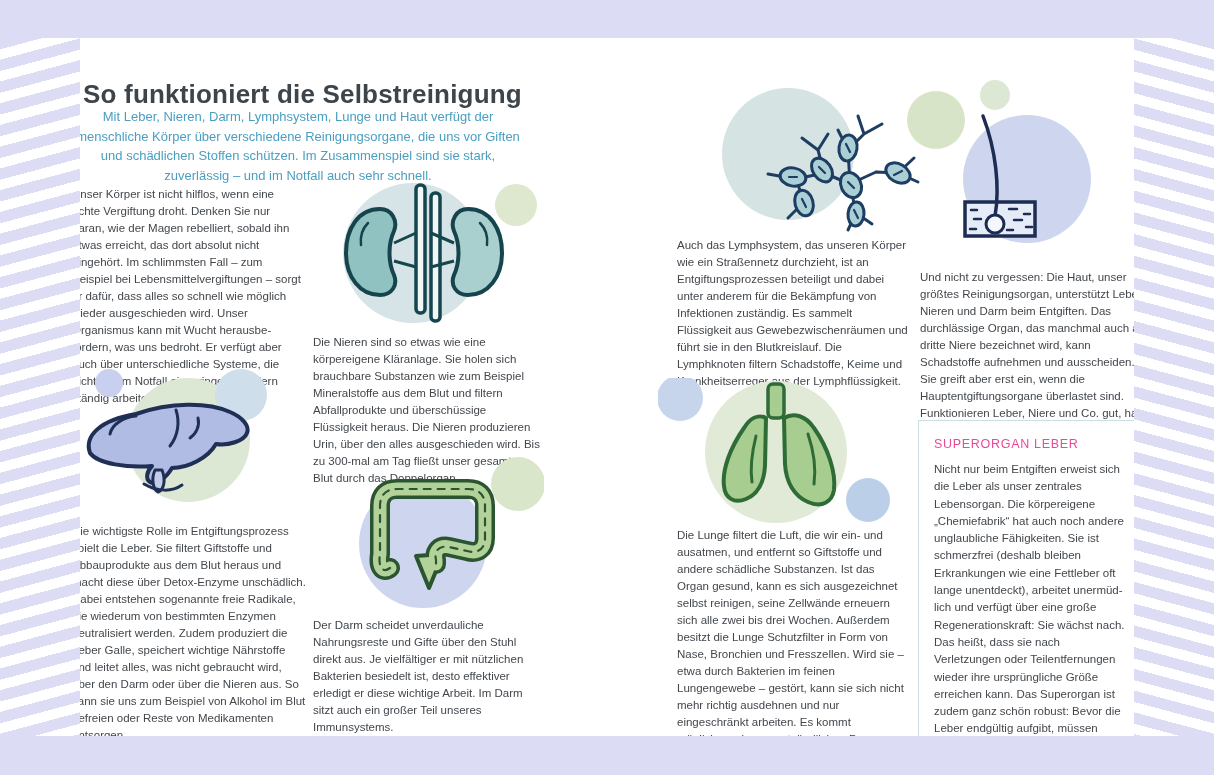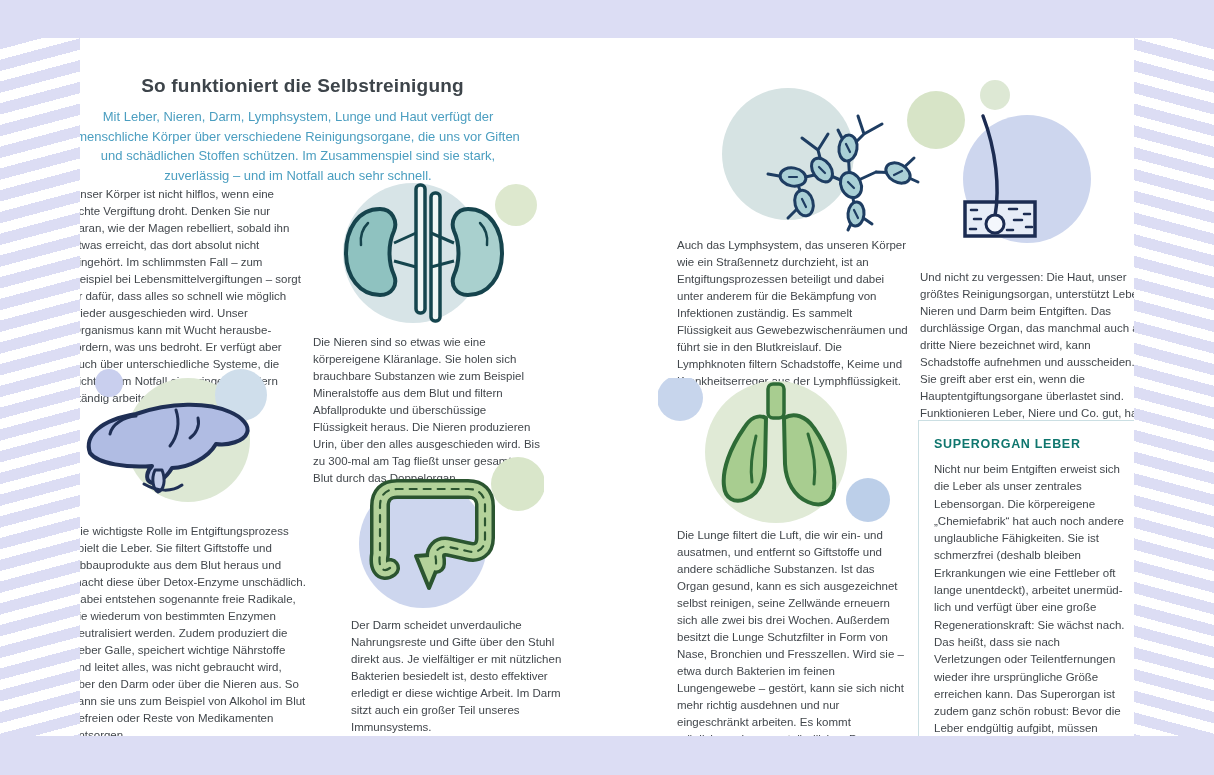--- a/index.html
+++ b/index.html
@@ -11,36 +11,36 @@
   }
   .bar{position:absolute;left:0;right:0;background:#dcddf4;z-index:4;}
   .bar.top{top:0;height:38px;}
   .bar.bottom{bottom:0;height:39px;}
   .stripes{position:absolute;top:38px;bottom:39px;width:80px;z-index:3;}
   .stripes.left{left:0;background:repeating-linear-gradient(165deg,#dcddf4 0 11px,#ffffff 11px 21px);}
   .stripes.right{right:0;background:repeating-linear-gradient(195deg,#dcddf4 0 11px,#ffffff 11px 21px);}
   .abs{position:absolute;}
   .title{
     left:80px;top:62px;width:445px;text-align:center;
-    font-size:19px;font-weight:700;color:#3d444a;letter-spacing:.2px;
+    font-size:26px;font-weight:700;color:#3d444a;letter-spacing:.2px;
   }
   .intro{
     left:70px;top:107px;width:456px;text-align:center;
     font-size:13px;line-height:19.5px;color:#4b9ec0;font-weight:500;
   }
   p.body{font-size:11.5px;line-height:17px;margin:0;text-align:left;hyphens:manual;}
   p.body b{font-weight:400;color:#3c4247;}
   .infobox{
     box-sizing:border-box;width:224px;min-height:278px;
     border:1.5px solid #cbdfe3;background:#ffffff;
     padding:16px 14px 12px 15px;
   }
   .infobox h3{
-    margin:0 0 10px 0;font-size:12.5px;font-weight:700;
-    letter-spacing:.7px;color:#0f766e;
+    margin:0 0 10px 0;font-size:12.5px;font-weight:400;
+    letter-spacing:.7px;color:#ec4899;
   }
   .infobox p{font-size:11.5px;line-height:17.3px;margin:0;}
   svg{display:block;}
 </style>
 </head>
 <body>
 
 <div class="bar top"></div>
 <div class="bar bottom"></div>
 <div class="stripes left"></div>
@@ -88,21 +88,21 @@
   <circle cx="93" cy="92" r="64" fill="#cdd6ee"></circle>
   <circle cx="188" cy="32" r="27" fill="#d9e6ca"></circle>
   <g fill="none" stroke-linecap="round" stroke-linejoin="round">
     <path d="M60 116 C52 122 48 114 50 102 L50 54 C50 43 56 37 67 37 L138 37 C149 37 155 43 155 54 L155 86 C155 97 148 102 137 99 L119 95 C109 93 104 99 106 108 L106 112" stroke="#2b5530" stroke-width="20"></path>
     <path d="M113 102 L99 136 L86 104 Z" fill="#b3d29a" stroke="#2b5530" stroke-width="4"></path>
     <path d="M60 116 C52 122 48 114 50 102 L50 54 C50 43 56 37 67 37 L138 37 C149 37 155 43 155 54 L155 86 C155 97 148 102 137 99 L119 95 C109 93 104 99 106 108 L106 112" stroke="#b3d29a" stroke-width="13"></path>
     <path d="M60 116 C52 122 48 114 50 102 L50 54 C50 43 56 37 67 37 L138 37 C149 37 155 43 155 54 L155 86 C155 97 148 102 137 99 L119 95 C109 93 104 99 106 108 L106 112" stroke="#2b5530" stroke-width="2.2" stroke-dasharray="7 7"></path>
   </g>
 </svg>
 
-<p class="abs body" style="left:313px;top:617px;width:230px;margin-left:38px;"><span>Der </span><b>Darm</b><span> scheidet unverdauliche Nahrungsreste und Gifte über den Stuhl direkt aus. Je vielfältiger er mit nützlichen Bakterien besiedelt ist, desto effektiver erledigt er diese wichtige Arbeit. Im Darm sitzt auch ein großer Teil unseres Immunsystems.</span></p>
+<p class="abs body" style="left:313px;top:617px;width:230px;"><span>Der </span><b>Darm</b><span> scheidet unverdauliche Nahrungsreste und Gifte über den Stuhl direkt aus. Je vielfältiger er mit nützlichen Bakterien besiedelt ist, desto effektiver erledigt er diese wichtige Arbeit. Im Darm sitzt auch ein großer Teil unseres Immunsystems.</span></p>
 
 <svg class="abs" style="left:698px;top:78px;" width="236" height="158" viewBox="0 0 236 158">
   <circle cx="90" cy="76" r="66" fill="#d6e3e3"></circle>
   <g>
     <path d="M152 106 L126 95 M126 95 L98 101 M98 101 L70 96 M98 101 L106 124 M106 124 L90 140 M152 106 L150 72 M150 72 L140 52 M150 72 L166 56 M166 56 L160 38 M166 56 L184 46 M152 106 L178 94 M178 94 L200 95 M200 95 L216 80 M200 95 L220 104 M152 106 L158 135 M158 135 L150 152 M158 135 L174 146 M126 95 L120 72 M120 72 L104 60 M120 72 L130 56" stroke="#1e3d62" stroke-width="3" fill="none" stroke-linecap="round"></path>
     <g fill="#aad0d6" stroke="#1e3d62" stroke-width="3">
       <ellipse cx="150" cy="70" rx="9" ry="13" transform="rotate(8 150 70)"></ellipse>
       <ellipse cx="124" cy="92" rx="9" ry="13" transform="rotate(-35 124 92)"></ellipse>
       <ellipse cx="95" cy="99" rx="9" ry="13" transform="rotate(-80 95 99)"></ellipse>
       <ellipse cx="106" cy="125" rx="9" ry="13" transform="rotate(-15 106 125)"></ellipse>

